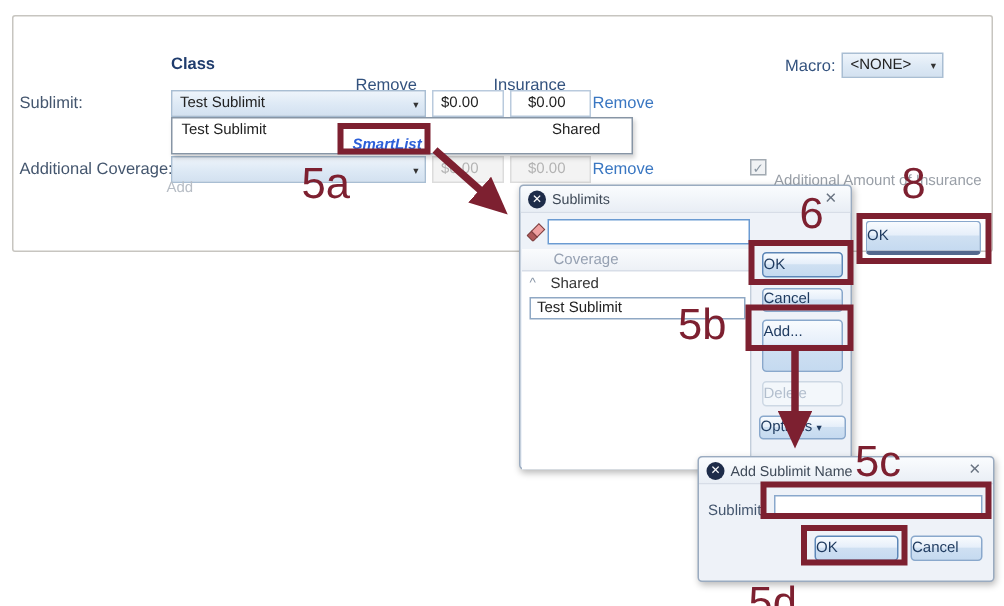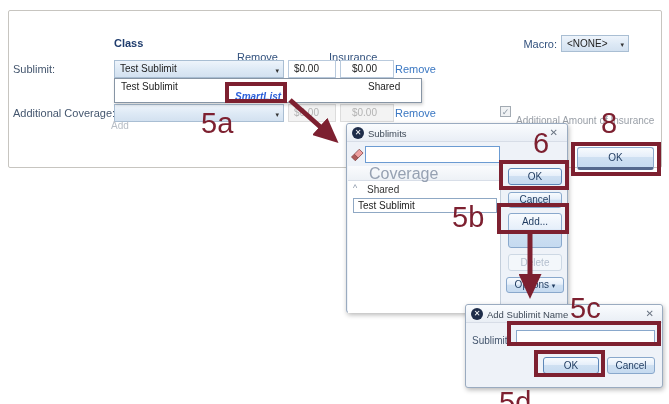--- a/index.html
+++ b/index.html
@@ -29,27 +29,27 @@
     box-shadow:1px 2px 5px rgba(0,0,0,.28); }
   .dlg-titlebar { position:absolute; left:0; top:0; width:100%; height:18px;
     background:linear-gradient(#fafcfe,#e9eef5); border-bottom:1px solid #d7dde7;
     border-radius:3px 3px 0 0; }
   .dlg-title { position:absolute; left:21px; top:4px; font-size:9.5px; color:#3f4a58; }
   .dlg-logo { position:absolute; left:5px; top:3px; width:12px; height:12px; border-radius:50%;
     background:#1e2c49; color:#fff; font-size:8px; line-height:12px; text-align:center; }
   .dlg-close { position:absolute; top:3px; font-size:10px; color:#6a7482; cursor:pointer; }
   .btn { background:linear-gradient(#f8fbfe,#e6effa 45%,#cfe0f2 50%,#c5daf0);
     border:1px solid #89a8cc; border-radius:3px; color:#1e3a5f; font-size:10px;
-    text-align:center; cursor:pointer; }
+    text-align:left; cursor:pointer; }
   .btn.default { border-color:#5d87b8; }
   .btn.dis { background:#f3f7fb; color:#b3bfce; border-color:#cdd8e4; cursor:default; }
   .tinput { background:#fff; border:1px solid #6b9bd2; font-size:10px; color:#222; padding:1px 3px;
     font-family:"Liberation Sans","DejaVu Sans",sans-serif; }
   .listhdr { background:linear-gradient(#fafbfd,#edf1f6); border-bottom:1px solid #d8dee8;
-    color:#96a1b2; font-size:16px; }
+    color:#96a1b2; font-size:10px; }
   
   .rbox { border:4px solid #7d2030; z-index:70; pointer-events:none; }
   .ann { color:#7d2030; font-size:29px; z-index:75; pointer-events:none; line-height:1; }
   .cb { width:11px; height:11px; border:1px solid #a2aab2; background:#f0f2f4;
     font-size:9px; line-height:10px; text-align:center; color:#8b97a3; }
 </style>
 </head>
 <body>
 
 <div class="abs panel">

